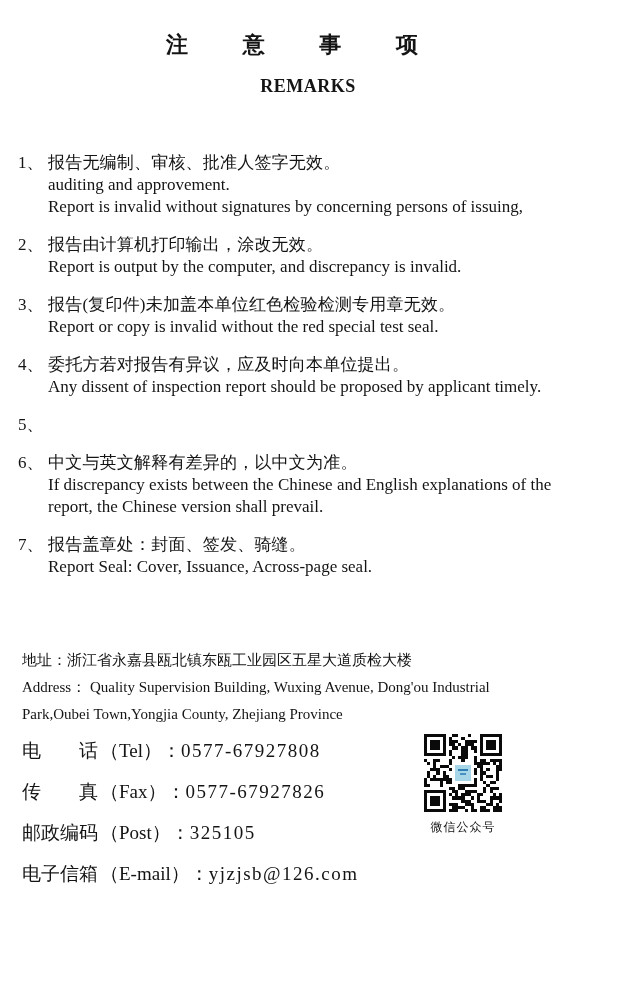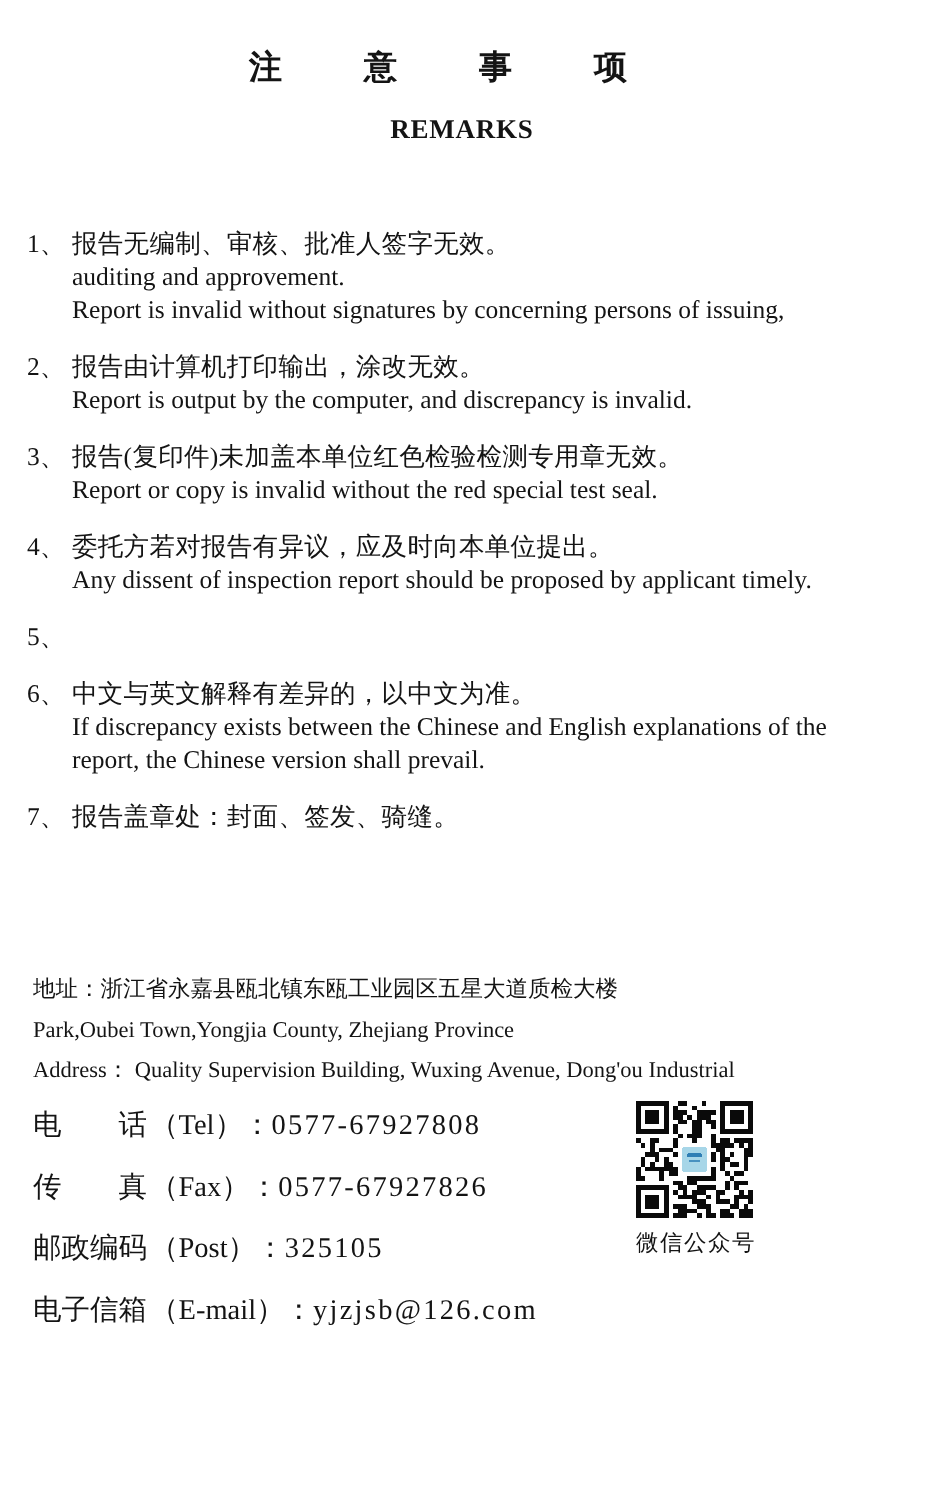--- a/index.html
+++ b/index.html
@@ -36,21 +36,21 @@
   
   .contacts{position:absolute;top:740px;left:22px;font-size:19px;}
   .contact{height:22px;line-height:22px;margin-bottom:19px;white-space:nowrap;}
   .clabel{display:inline-block;min-width:78px;}
   .cparen{}
   .cvalue{letter-spacing:1.5px;text-align:right;}
 
   
   .qr-wrap{position:absolute;left:424px;top:734px;width:78px;text-align:center;}
   .qr-box{width:78px;height:78px;}
-  .qr-caption{margin-top:7px;font-size:15px;letter-spacing:1px;white-space:nowrap;}
+  .qr-caption{margin-top:7px;font-size:12px;letter-spacing:1px;white-space:nowrap;}
 </style>
 </head>
 <body>
 
 <div class="page">
 
   <div class="title-cn">
     <span>注</span>
     <span>意</span>
     <span>事</span>
@@ -105,29 +105,30 @@
         <div class="line-cn">中文与英文解释有差异的，以中文为准。</div>
         <div class="line-en">If discrepancy exists between the Chinese and English explanations of the</div>
         <div class="line-en">report, the Chinese version shall prevail.</div>
       </div>
     </div>
 
     <div class="item">
       <div class="item-num">7、</div>
       <div class="item-body">
         <div class="line-cn">报告盖章处：封面、签发、骑缝。</div>
+        <div class="line-en">Report Seal: Cover, Issuance, Across-page seal.</div>
       </div>
     </div>
 
   </div>
 
   <div class="addr">
     <div>地址：浙江省永嘉县瓯北镇东瓯工业园区五星大道质检大楼</div>
+    <div>Address： Quality Supervision Building, Wuxing Avenue, Dong'ou Industrial</div>
     <div>Park,Oubei Town,Yongjia County, Zhejiang Province</div>
-    <div>Address： Quality Supervision Building, Wuxing Avenue, Dong'ou Industrial</div>
   </div>
 
   <div class="contacts">
     <div class="contact">
       <span class="clabel">电　　话</span><span class="cparen">（Tel）：</span><span class="cvalue">0577-67927808</span>
     </div>
     <div class="contact">
       <span class="clabel">传　　真</span><span class="cparen">（Fax）：</span><span class="cvalue">0577-67927826</span>
     </div>
     <div class="contact">

